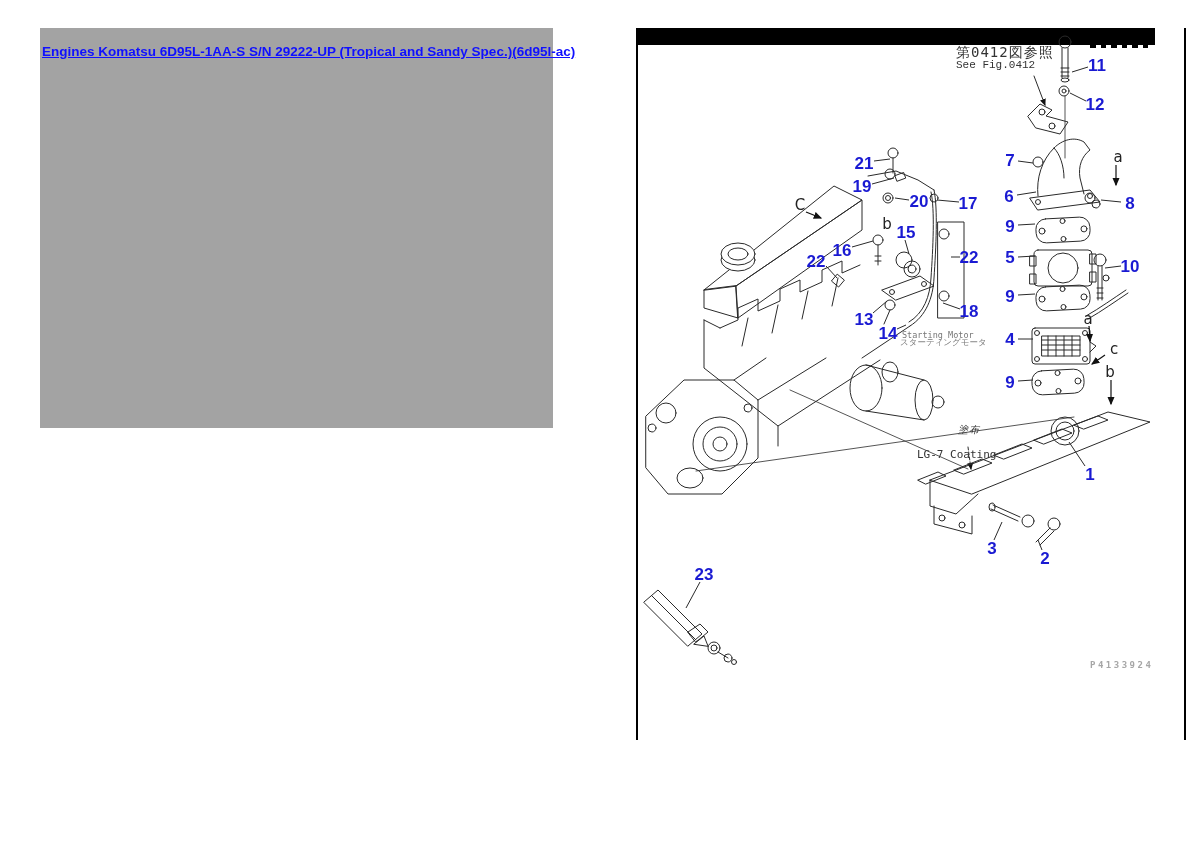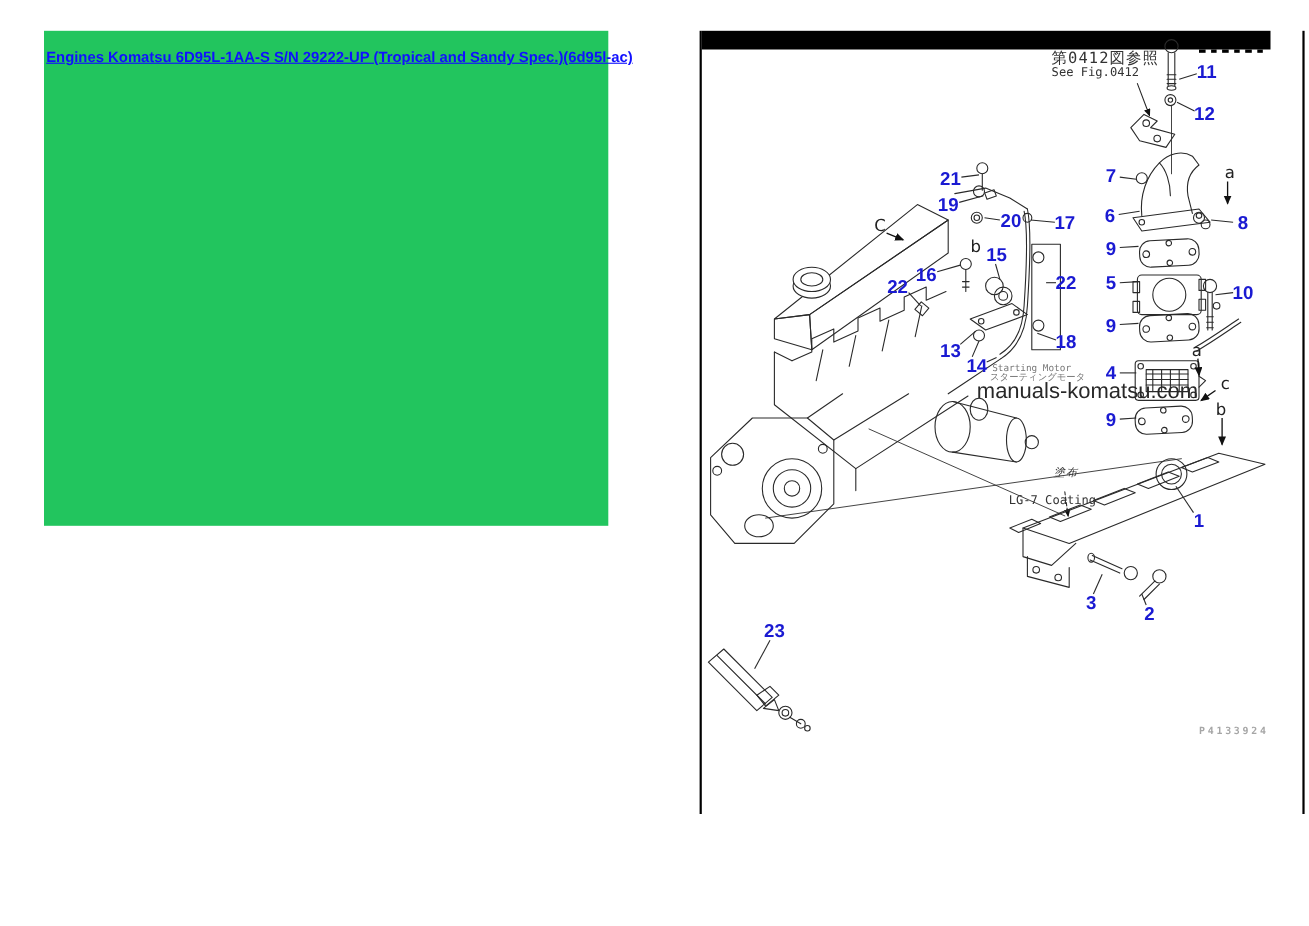--- a/index.html
+++ b/index.html
@@ -1,38 +1,38 @@
 <!DOCTYPE html>
 <html><head>
 <meta charset="utf-8">
 <style>
   html,body{margin:0;padding:0;background:#fff;}
   #stage{position:relative;width:1190px;height:842px;background:#fff;overflow:hidden;
          font-family:"Liberation Sans",sans-serif;}
 
   
-  #black-panel{position:absolute;left:40px;top:28px;width:513px;height:450px;background:#22c55e;}
+  #black-panel{position:absolute;left:40px;top:28px;width:513px;height:400px;background:#a3a3a3;}
   #header-link{position:absolute;left:2px;top:16px;font-size:13.5px;font-weight:bold;
                color:#1010ff;text-decoration:underline;white-space:nowrap;cursor:pointer;}
 
   
   #diagram-panel{position:absolute;left:636px;top:28px;width:550px;height:712px;background:#fff;
                  border-left:2px solid #000;border-right:2px solid #000;box-sizing:border-box;}
   #top-bar{position:absolute;left:0;top:0;width:517px;height:17px;background:#000;}
   .bar-dash{position:absolute;top:17px;height:3px;background:#000;}
 
   #drawing,#overlay{position:absolute;left:0;top:0;width:546px;height:712px;}
   #overlay{z-index:6;}
   #drawing path,#drawing line,#drawing polyline,#drawing polygon,#drawing rect,
   #drawing circle,#drawing ellipse{vector-effect:non-scaling-stroke;}
 
   .dtxt{position:absolute;z-index:4;color:#333;font-family:"DejaVu Sans Mono",monospace;
         white-space:nowrap;}
   #fig-ref-jp{left:318px;top:16px;font-size:14px;letter-spacing:1px;}
-  #fig-ref-en{left:318px;top:31px;font-size:11px;}
+  #fig-ref-en{left:318px;top:31px;font-size:11px;font-family:Liberation Mono, monospace;}
   #coating-jp{left:320px;top:395px;font-size:10px;letter-spacing:1px;font-style:italic;}
   #coating-en{left:279px;top:420px;font-size:11px;}
   #motor-jp{left:262px;top:309px;font-size:8.5px;color:#777;z-index:3;}
   #motor-en{left:264px;top:302px;font-size:8.5px;color:#777;z-index:3;}
   #watermark{left:250px;top:317px;font-size:20px;color:#282828;z-index:5;
              font-family:"Liberation Sans",sans-serif;letter-spacing:0px;}
   #drawing-number{left:452px;top:632px;font-size:9px;letter-spacing:2.5px;color:#a6a6a6;font-weight:bold;}
 
   .co{font-family:"Liberation Sans",sans-serif;font-size:17px;font-weight:bold;fill:#1a1ad2;
       text-anchor:middle;dominant-baseline:central;}
@@ -353,16 +353,15 @@
           <text x="162" y="177" class="rl">C</text>
         </g>
     </svg>
 
     <div id="fig-ref-jp" class="dtxt">第0412図参照</div>
     <div id="fig-ref-en" class="dtxt">See Fig.0412</div>
     <div id="coating-jp" class="dtxt">塗布</div>
     <div id="coating-en" class="dtxt">LG-7 Coating</div>
     <div id="motor-jp" class="dtxt">スターティングモータ</div>
     <div id="motor-en" class="dtxt">Starting Motor</div>
-    <div id="watermark" class="dtxt">manuals-komatsu.com</div>
     <div id="drawing-number" class="dtxt">P4133924</div>
   </div>
 </div>
 
 </body></html>

